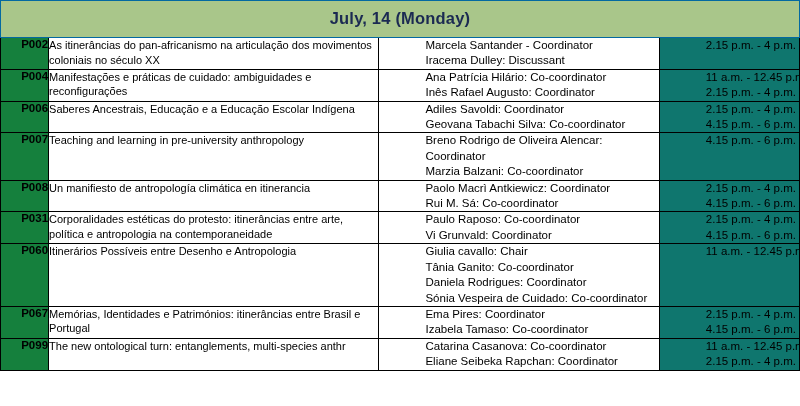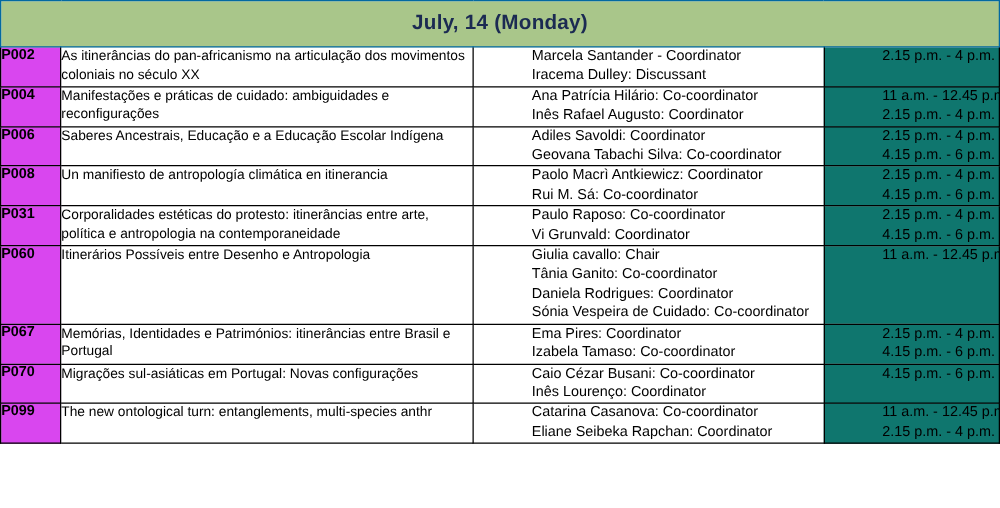--- a/index.html
+++ b/index.html
@@ -32,22 +32,22 @@
     padding: 8px 4px 9px 4px;
     border: 1px solid #0369a1;
     letter-spacing: 0.2px;
   }
   .col-code { width: 48px; }
   .col-title { width: 330px; }
   .col-people { width: 280px; }
   .col-time { width: 140px; }
 
   .cell-code {
-    background: #d946ef;
-    text-align: left;
+    background: #15803d;
+    text-align: right;
     font-weight: bold;
     font-size: 11.5px;
     color: #000000;
     padding-top: 7px;
   }
   .cell-title {
     background: #ffffff;
     font-size: 11px;
     color: #000000;
     padding: 5px 5px 5px 5px;
@@ -115,20 +115,31 @@
         <td class="cell-people">
           <span class="line">Adiles Savoldi: Coordinator</span>
           <span class="line">Geovana Tabachi Silva: Co-coordinator</span>
         </td>
         <td class="cell-time">
           <span class="line">2.15 p.m. - 4 p.m.</span>
           <span class="line">4.15 p.m. - 6 p.m.</span>
         </td>
       </tr>
       <tr>
+        <td class="cell-code">P007</td>
+        <td class="cell-title">Teaching and learning in pre-university anthropology</td>
+        <td class="cell-people">
+          <span class="line">Breno Rodrigo de Oliveira Alencar: Coordinator</span>
+          <span class="line">Marzia Balzani: Co-coordinator</span>
+        </td>
+        <td class="cell-time">
+          <span class="line">4.15 p.m. - 6 p.m.</span>
+        </td>
+      </tr>
+      <tr>
         <td class="cell-code">P008</td>
         <td class="cell-title">Un manifiesto de antropología climática en itinerancia</td>
         <td class="cell-people">
           <span class="line">Paolo Macrì Antkiewicz: Coordinator</span>
           <span class="line">Rui M. Sá: Co-coordinator</span>
         </td>
         <td class="cell-time">
           <span class="line">2.15 p.m. - 4 p.m.</span>
           <span class="line">4.15 p.m. - 6 p.m.</span>
         </td>
@@ -164,31 +175,20 @@
         <td class="cell-people">
           <span class="line">Ema Pires: Coordinator</span>
           <span class="line">Izabela Tamaso: Co-coordinator</span>
         </td>
         <td class="cell-time">
           <span class="line">2.15 p.m. - 4 p.m.</span>
           <span class="line">4.15 p.m. - 6 p.m.</span>
         </td>
       </tr>
       <tr>
-        <td class="cell-code">P070</td>
-        <td class="cell-title">Migrações sul-asiáticas em Portugal: Novas configurações</td>
-        <td class="cell-people">
-          <span class="line">Caio Cézar Busani: Co-coordinator</span>
-          <span class="line">Inês Lourenço: Coordinator</span>
-        </td>
-        <td class="cell-time">
-          <span class="line">4.15 p.m. - 6 p.m.</span>
-        </td>
-      </tr>
-      <tr>
         <td class="cell-code">P099</td>
         <td class="cell-title">The new ontological turn: entanglements, multi-species anthr</td>
         <td class="cell-people">
           <span class="line">Catarina Casanova: Co-coordinator</span>
           <span class="line">Eliane Seibeka Rapchan: Coordinator</span>
         </td>
         <td class="cell-time">
           <span class="line">11 a.m. - 12.45 p.m.</span>
           <span class="line">2.15 p.m. - 4 p.m.</span>
         </td>

